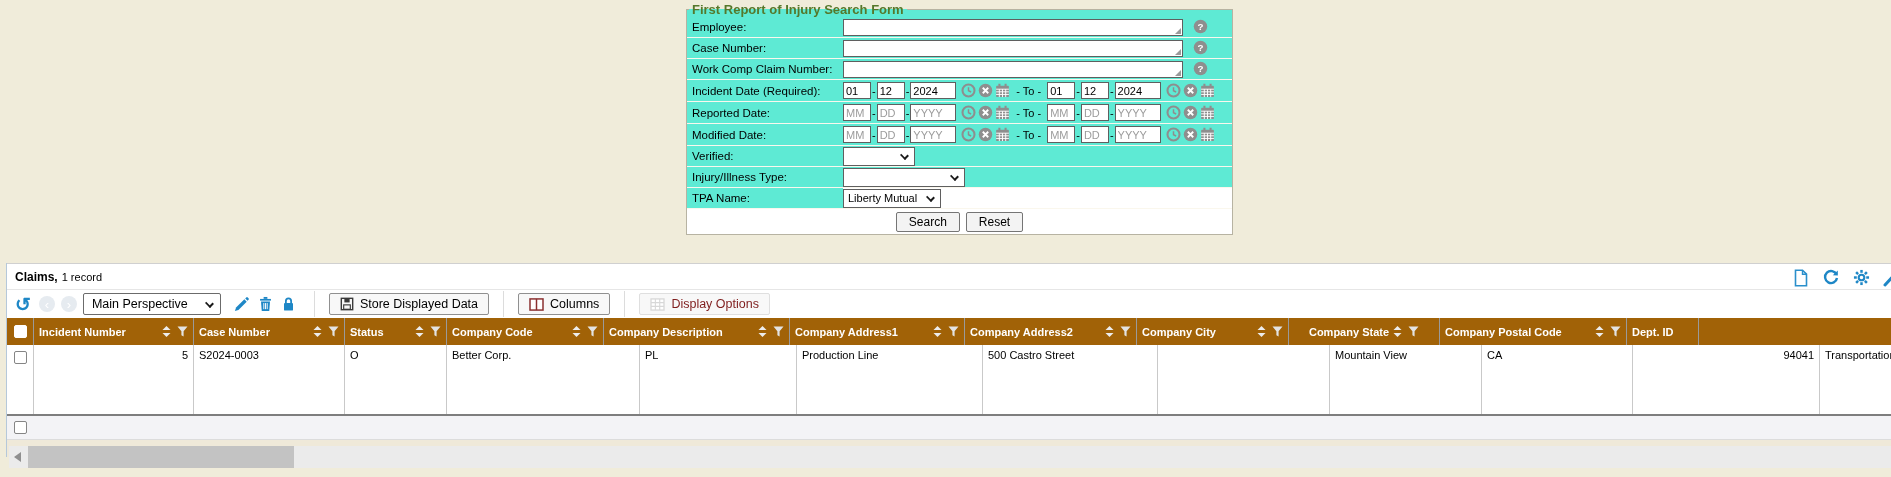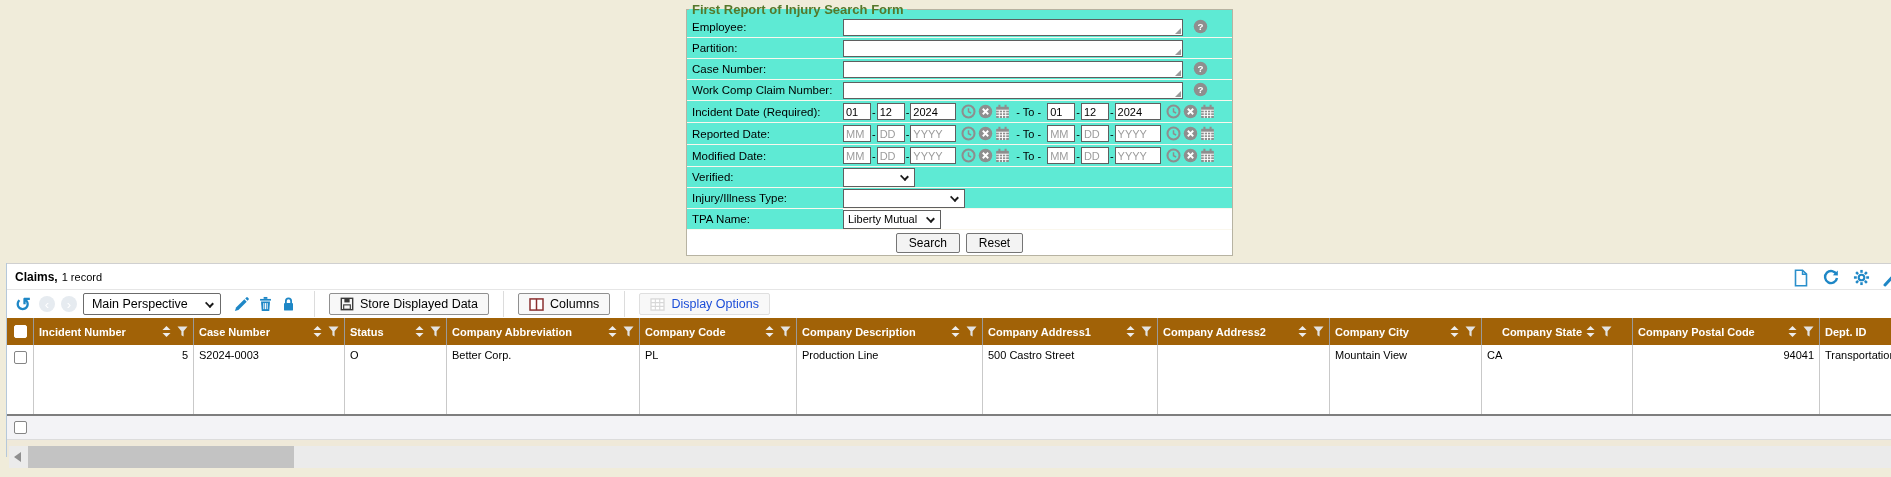--- a/index.html
+++ b/index.html
@@ -51,21 +51,21 @@
              display:flex; align-items:center; justify-content:center; line-height:1; }
   .undo { color:#1e87c6; font-size:19px; font-weight:bold; line-height:1; margin-right:8px; }
   .persp { width:138px; height:22px; border:1px solid #6b6b6b; border-radius:2px; background:#fff;
            font-size:12.5px; line-height:20px; padding:0 20px 0 8px; position:relative; margin:0 8px 0 6px; }
   .persp .chev { position:absolute; right:7px; top:6px; width:7px; height:7px;
                  border-right:2px solid #1a1a1a; border-bottom:2px solid #1a1a1a; transform:rotate(45deg) scale(1,.8); }
   .tool-ic { margin:0 4px; display:flex; align-items:center; }
   .vsep { width:1px; height:26px; background:#dcdcdc; margin:0 14px; }
   .tbtn { display:flex; align-items:center; gap:6px; font-size:12.5px; padding:3px 10px; background:#f8f8f8;
           border:1px solid #909090; border-radius:2px; font-family:"Liberation Sans",sans-serif; }
-  .tbtn.disabled { border-color:#dfdfdf; background:#f8f8f8; color:#1d4ed8; }
+  .tbtn.disabled { border-color:#dfdfdf; background:#f8f8f8; color:#7f1d1d; }
 
   .grid-header { display:flex; height:27px; background:#a16207; }
   .th { display:flex; align-items:center; justify-content:space-between; padding:0 5px;
         border-right:1px solid #9a9a9a; color:#fff; font-weight:bold; font-size:11px;
         overflow:hidden; white-space:nowrap; flex-shrink:0; }
   .th-label { overflow:hidden; }
   .th-icons { display:flex; align-items:center; gap:6px; margin-left:4px; flex-shrink:0; }
   .th.cbcol, .td.cbcol { width:27px; justify-content:center; display:flex; align-items:flex-start; padding:0; }
   .th.cbcol { align-items:center; }
   .checkbox { width:13px; height:13px; background:#fff; border:1px solid #858585; border-radius:2px; }
@@ -96,26 +96,20 @@
       <span class="flabel">Employee:</span>
       <span class="fctrl">
         <span class="input-wrap"><input class="txt" type="text" value="" style=""><span class="resize-corner"></span></span>
         <span class="help"><svg width="15" height="15" viewBox="0 0 16 16">
               <circle cx="8" cy="8" r="7.2" fill="#8e8e8e"></circle>
               <text x="8" y="11.6" text-anchor="middle" font-size="10.5" font-weight="bold" fill="#fff" font-family="Liberation Sans, sans-serif">?</text>
             </svg></span>
       </span>
     </div>
     <div class="frow">
-      <span class="flabel">Partition:</span>
-      <span class="fctrl">
-        <span class="input-wrap"><input class="txt" type="text" value="" style=""><span class="resize-corner"></span></span>
-      </span>
-    </div>
-    <div class="frow">
       <span class="flabel">Case Number:</span>
       <span class="fctrl">
         <span class="input-wrap"><input class="txt" type="text" value="" style=""><span class="resize-corner"></span></span>
         <span class="help"><svg width="15" height="15" viewBox="0 0 16 16">
               <circle cx="8" cy="8" r="7.2" fill="#8e8e8e"></circle>
               <text x="8" y="11.6" text-anchor="middle" font-size="10.5" font-weight="bold" fill="#fff" font-family="Liberation Sans, sans-serif">?</text>
             </svg></span>
       </span>
     </div>
     <div class="frow">
@@ -408,32 +402,20 @@
               <path d="M4.5 0 L8.5 4 H0.5 Z" fill="#ededed"></path>
               <path d="M4.5 11 L8.5 7 H0.5 Z" fill="#ededed"></path>
             </svg>
       <svg width="11" height="11" viewBox="0 0 11 11">
               <path d="M0.5 0.5 H10.5 L6.6 5.2 V10.5 L4.4 9.3 V5.2 Z" fill="#e3e3e3"></path>
             </svg>
     </span>
   </div>
         <div class="th" style="width: 102px; text-align: right;">
     <span class="th-label">Status</span>
-    <span class="th-icons">
-      <svg width="9" height="11" viewBox="0 0 9 11">
-              <path d="M4.5 0 L8.5 4 H0.5 Z" fill="#ededed"></path>
-              <path d="M4.5 11 L8.5 7 H0.5 Z" fill="#ededed"></path>
-            </svg>
-      <svg width="11" height="11" viewBox="0 0 11 11">
-              <path d="M0.5 0.5 H10.5 L6.6 5.2 V10.5 L4.4 9.3 V5.2 Z" fill="#e3e3e3"></path>
-            </svg>
-    </span>
-  </div>
-        <div class="th" style="width: 193px;">
-    <span class="th-label">Company Abbreviation</span>
     <span class="th-icons">
       <svg width="9" height="11" viewBox="0 0 9 11">
               <path d="M4.5 0 L8.5 4 H0.5 Z" fill="#ededed"></path>
               <path d="M4.5 11 L8.5 7 H0.5 Z" fill="#ededed"></path>
             </svg>
       <svg width="11" height="11" viewBox="0 0 11 11">
               <path d="M0.5 0.5 H10.5 L6.6 5.2 V10.5 L4.4 9.3 V5.2 Z" fill="#e3e3e3"></path>
             </svg>
     </span>
   </div>

